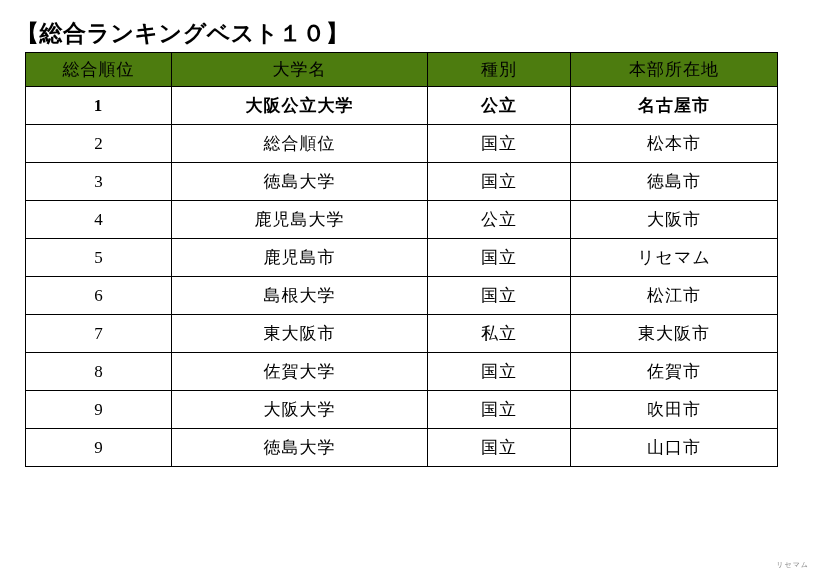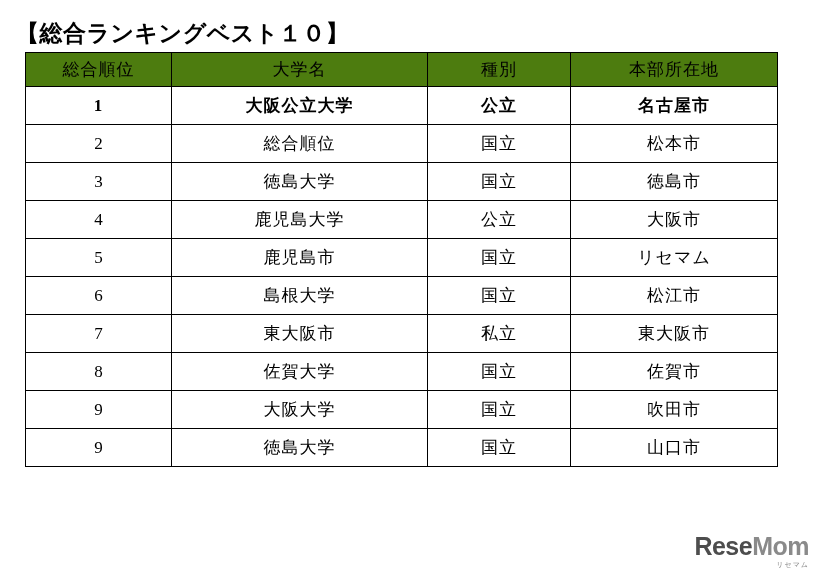--- a/index.html
+++ b/index.html
@@ -182,17 +182,16 @@
           <td class="num">9</td>
           <td class="name">徳島大学</td>
           <td class="kind">国立</td>
           <td class="loc">山口市</td>
         </tr>
       </tbody>
     </table>
   </div>
 
   <div class="watermark">
-    <div class="wm-main"><span>Rese</span><span class="accent">Mom</span></div>
     <div class="wm-sub">リセマム</div>
   </div>
 
 </div>
 
 </body></html>

